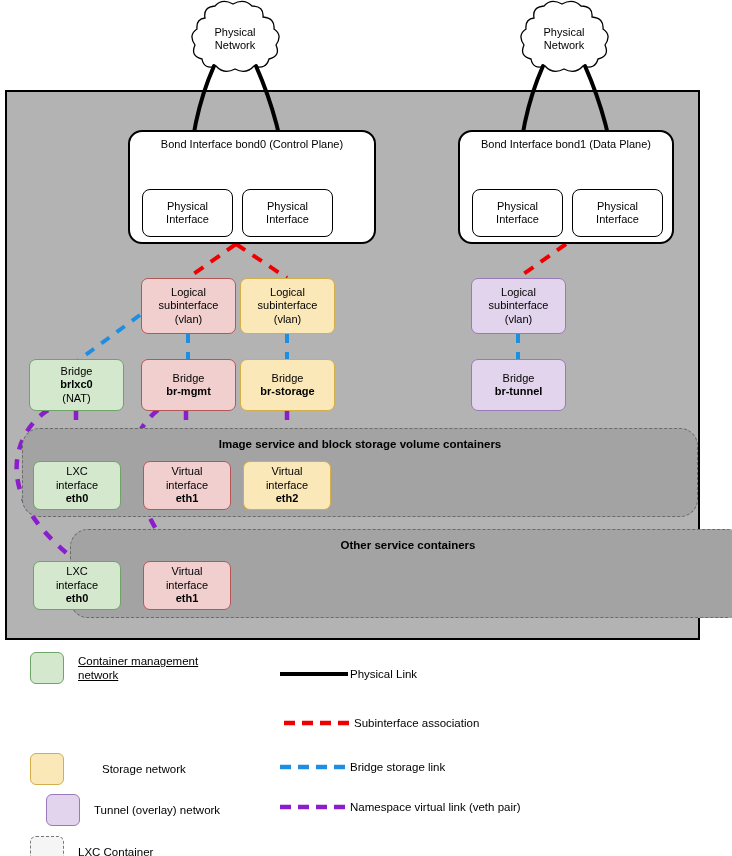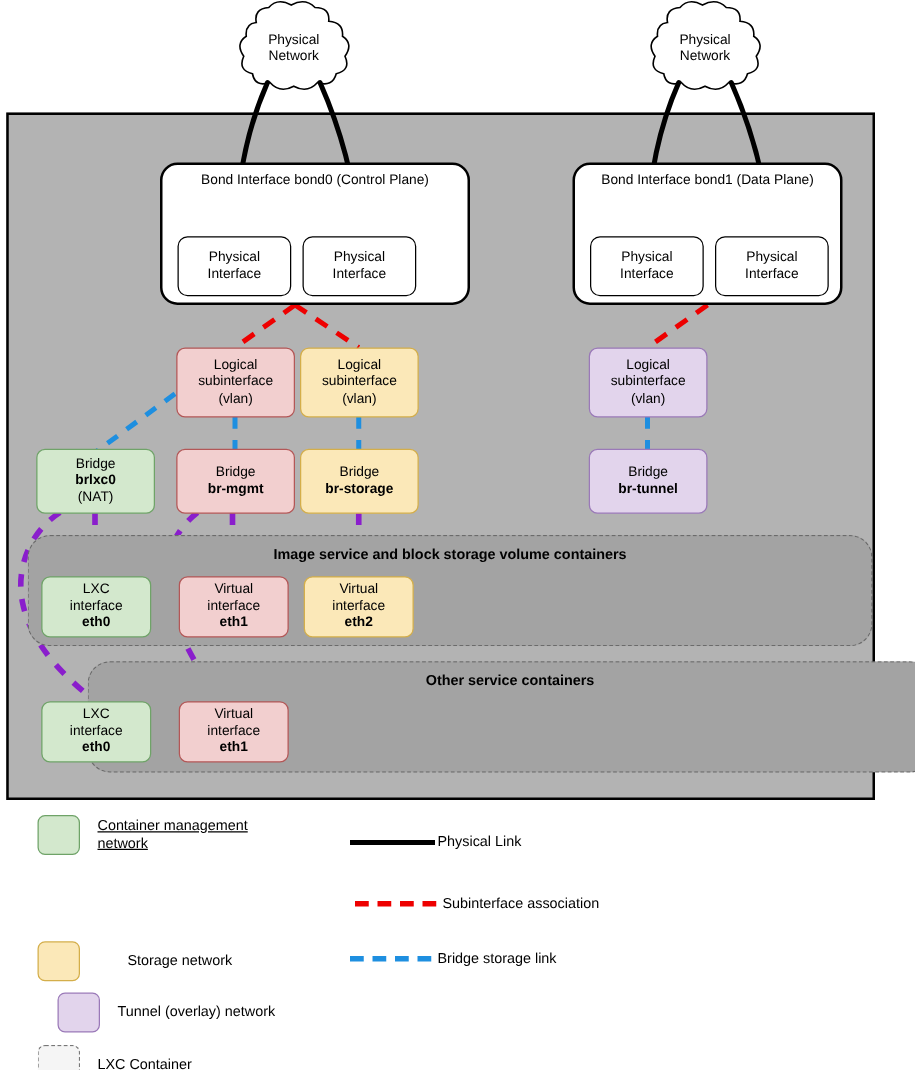--- a/index.html
+++ b/index.html
@@ -337,15 +337,21 @@
       <div class="legend-line-text">Subinterface association</div>
     </div>
 
     <div class="legend-row" style="left:278px; top:112px;">
       <svg class="lineswatch" viewBox="0 0 72 14">
         <line x1="2" y1="7" x2="70" y2="7" stroke="#1e8fe0" stroke-width="4.5" stroke-dasharray="11 7"></line>
       </svg>
       <div class="legend-line-text">Bridge storage link</div>
     </div>
 
+    <div class="legend-row" style="left:278px; top:152px;">
+      <svg class="lineswatch" viewBox="0 0 72 14">
+        <line x1="2" y1="7" x2="70" y2="7" stroke="#8a1ecc" stroke-width="4.5" stroke-dasharray="11 7"></line>
+      </svg>
+      <div class="legend-line-text">Namespace virtual link (veth pair)</div>
+    </div>
 
   </div>
 </div>
 
 </body></html>

